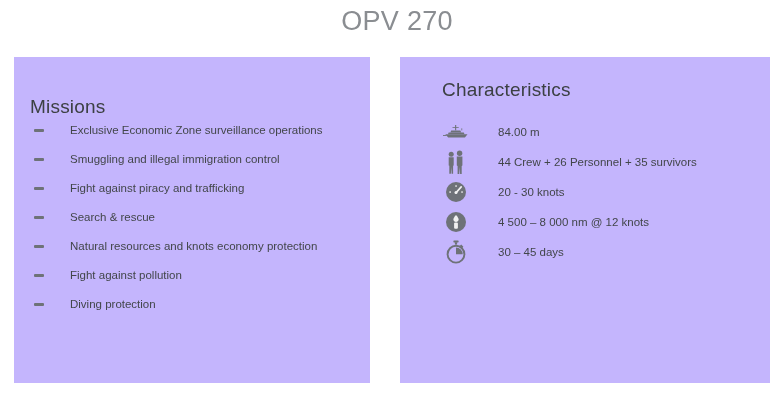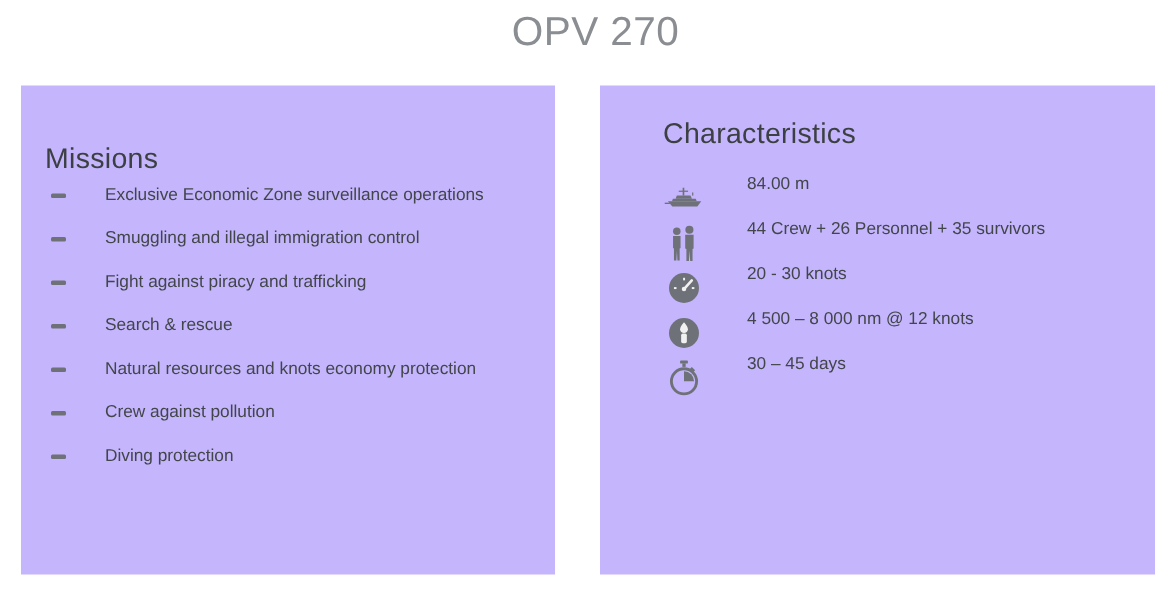--- a/index.html
+++ b/index.html
@@ -111,21 +111,21 @@
     list-style: none;
     margin: 0;
     padding: 0;
   }
 
   .spec-item {
     position: relative;
     height: 30px;
     padding-left: 56px;
     display: flex;
-    align-items: flex-start;
+    align-items: center;
     font-size: 11.5px;
     color: #42464a;
     white-space: nowrap;
   }
 
   .spec-icon {
     position: absolute;
     left: 0;
     top: 2px;
     width: 28px;
@@ -164,21 +164,21 @@
       <li class="mission-item">
         <span class="mission-dash"></span>
         <span>Search &amp; rescue</span>
       </li>
       <li class="mission-item">
         <span class="mission-dash"></span>
         <span>Natural resources and knots economy protection</span>
       </li>
       <li class="mission-item">
         <span class="mission-dash"></span>
-        <span>Crew against pollution</span>
+        <span>Fight against pollution</span>
       </li>
       <li class="mission-item">
         <span class="mission-dash"></span>
         <span>Diving protection</span>
       </li>
     </ul>
   </section>
 
   <section class="panel panel-characteristics">
     <h2 class="panel-heading">Characteristics</h2>

